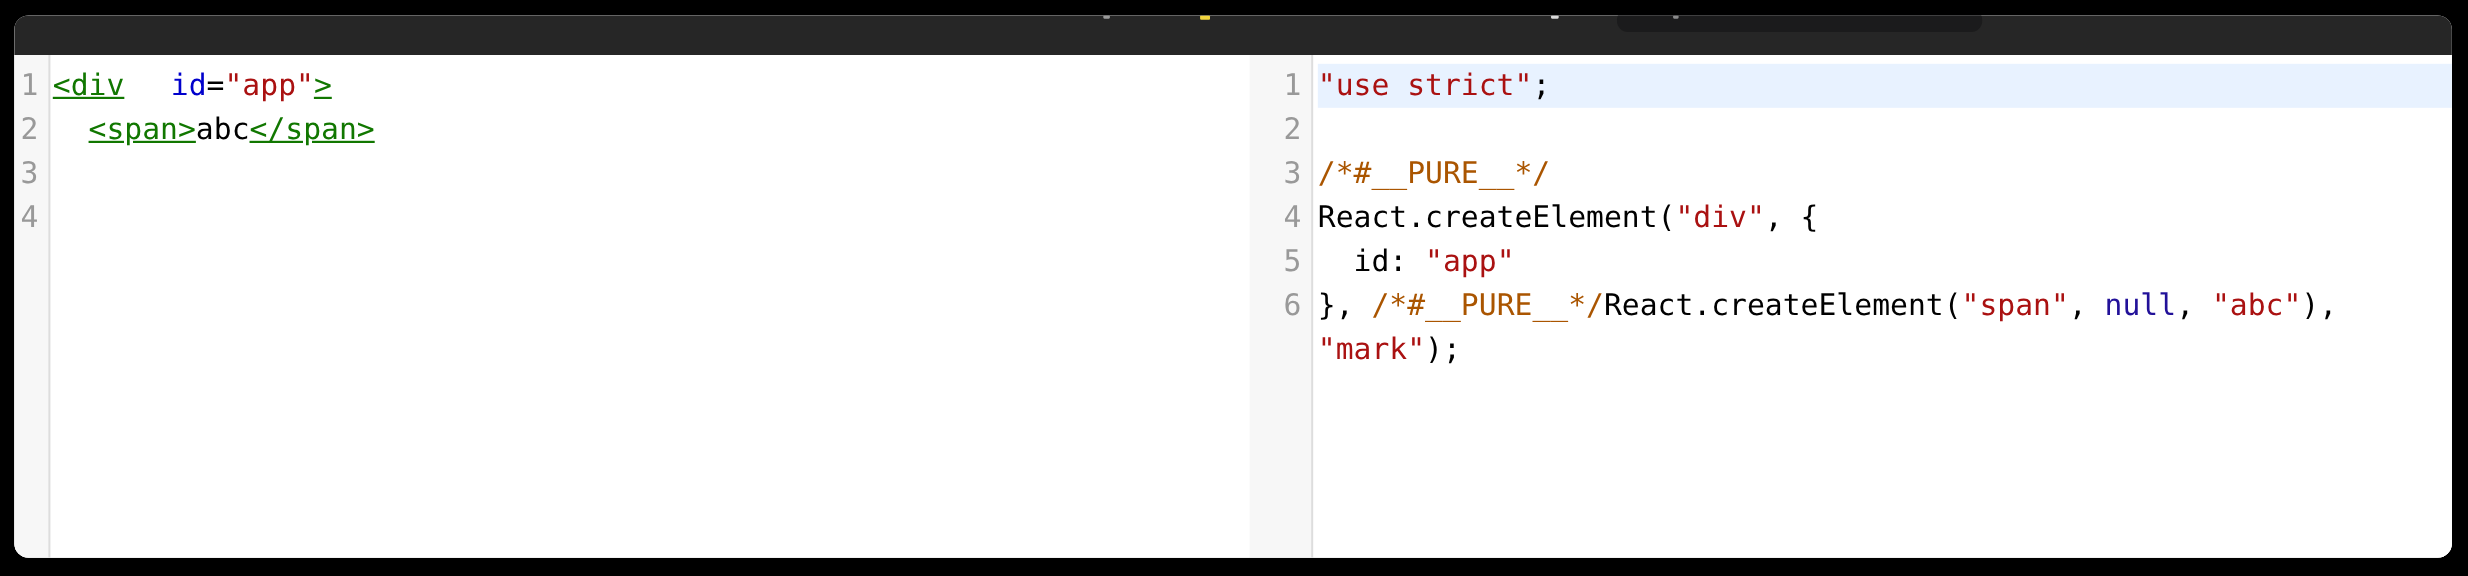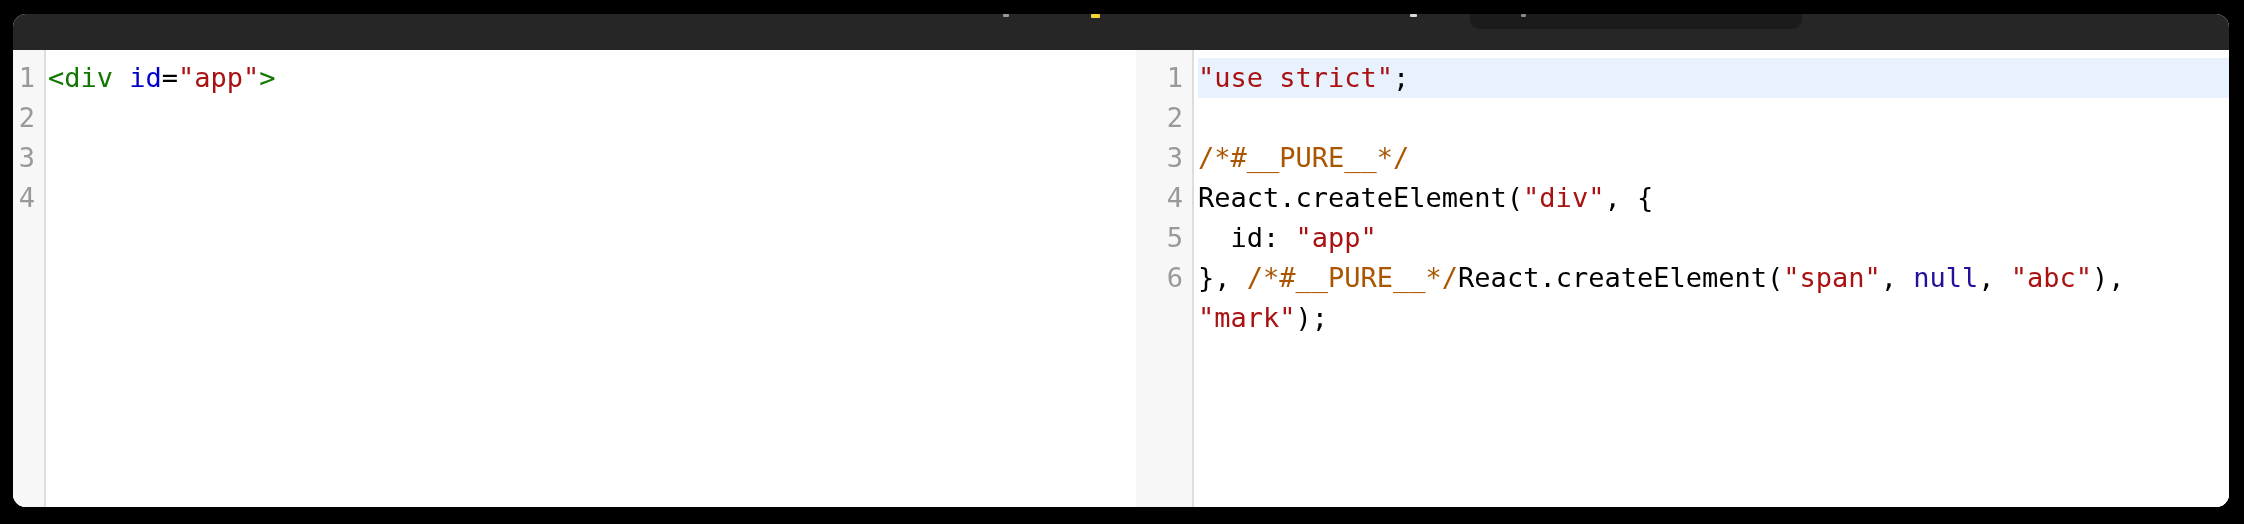--- a/index.html
+++ b/index.html
@@ -40,22 +40,22 @@
   .editor-right{flex:1;min-width:0;}
   .gutter{background:var(--gutter-bg);border-right:2px solid var(--gutter-border);padding-top:8px;}
   .gutter-left{width:33px;flex:0 0 33px;}
   .gutter-right{width:58px;flex:0 0 58px;}
   .ln{height:40px;line-height:40px;font-size:27px;color:var(--line-number);text-align:right;padding-right:9px;white-space:pre;}
   .code{flex:1;min-width:0;padding-top:8px;background:var(--content-bg);}
   .code-left{padding-left:2px;}
   .code-right{padding-left:4px;}
   .code-row{height:40px;line-height:40px;font-size:27px;white-space:pre;color:var(--syn-pln);}
   .code-row.active{background:var(--active-line-bg);}
-  .tk-tag{color:var(--syn-tag);}
-  .tk-attr{color:var(--syn-attr);}
+  .tk-tag{color:var(--syn-tag);text-decoration:underline;}
+  .tk-attr{color:var(--syn-attr);margin-left:26px;}
   .tk-str{color:var(--syn-str);}
   .tk-cmt{color:var(--syn-cmt);}
   .tk-atom{color:var(--syn-atom);text-align:right;}
   .tk-pln{color:var(--syn-pln);}
   .caret{display:inline-block;width:3px;height:34px;background:var(--syn-pln);vertical-align:-7px;}
 </style>
 </head>
 <body>
 
 <div class="frame">
@@ -72,20 +72,21 @@
     <div class="workspace">
       <div class="editor editor-left">
         <div class="gutter gutter-left" id="gutter-left">
             <div class="ln">1</div>
             <div class="ln">2</div>
             <div class="ln">3</div>
             <div class="ln">4</div>
           </div>
         <div class="code code-left" id="code-left">
             <div class="code-row"><span class="tk-tag">&lt;div</span><span class="tk-pln"> </span><span class="tk-attr">id</span><span class="tk-pln">=</span><span class="tk-str">"app"</span><span class="tk-tag">&gt;</span></div>
+            <div class="code-row"><span class="tk-pln">  </span><span class="tk-tag">&lt;span&gt;</span><span class="tk-pln">abc</span><span class="tk-tag">&lt;/span&gt;</span></div>
           </div>
       </div>
       <div class="editor editor-right">
         <div class="gutter gutter-right" id="gutter-right">
             <div class="ln">1</div>
             <div class="ln">2</div>
             <div class="ln">3</div>
             <div class="ln">4</div>
             <div class="ln">5</div>
             <div class="ln">6</div>

